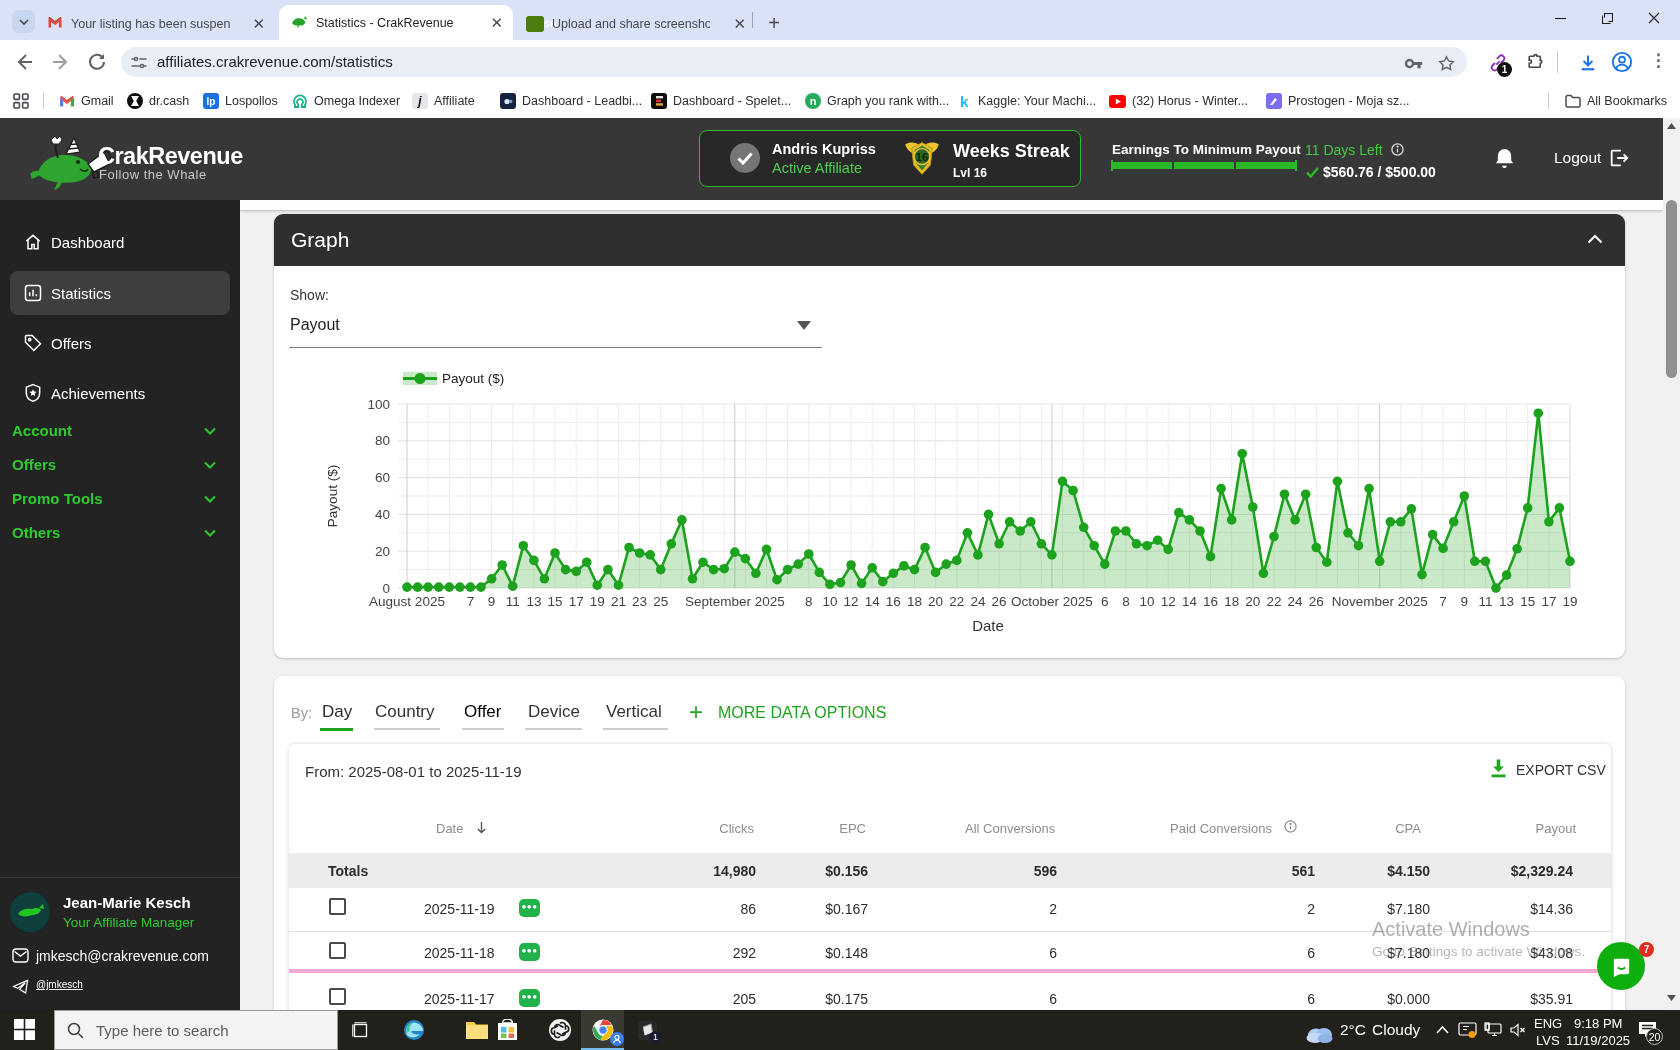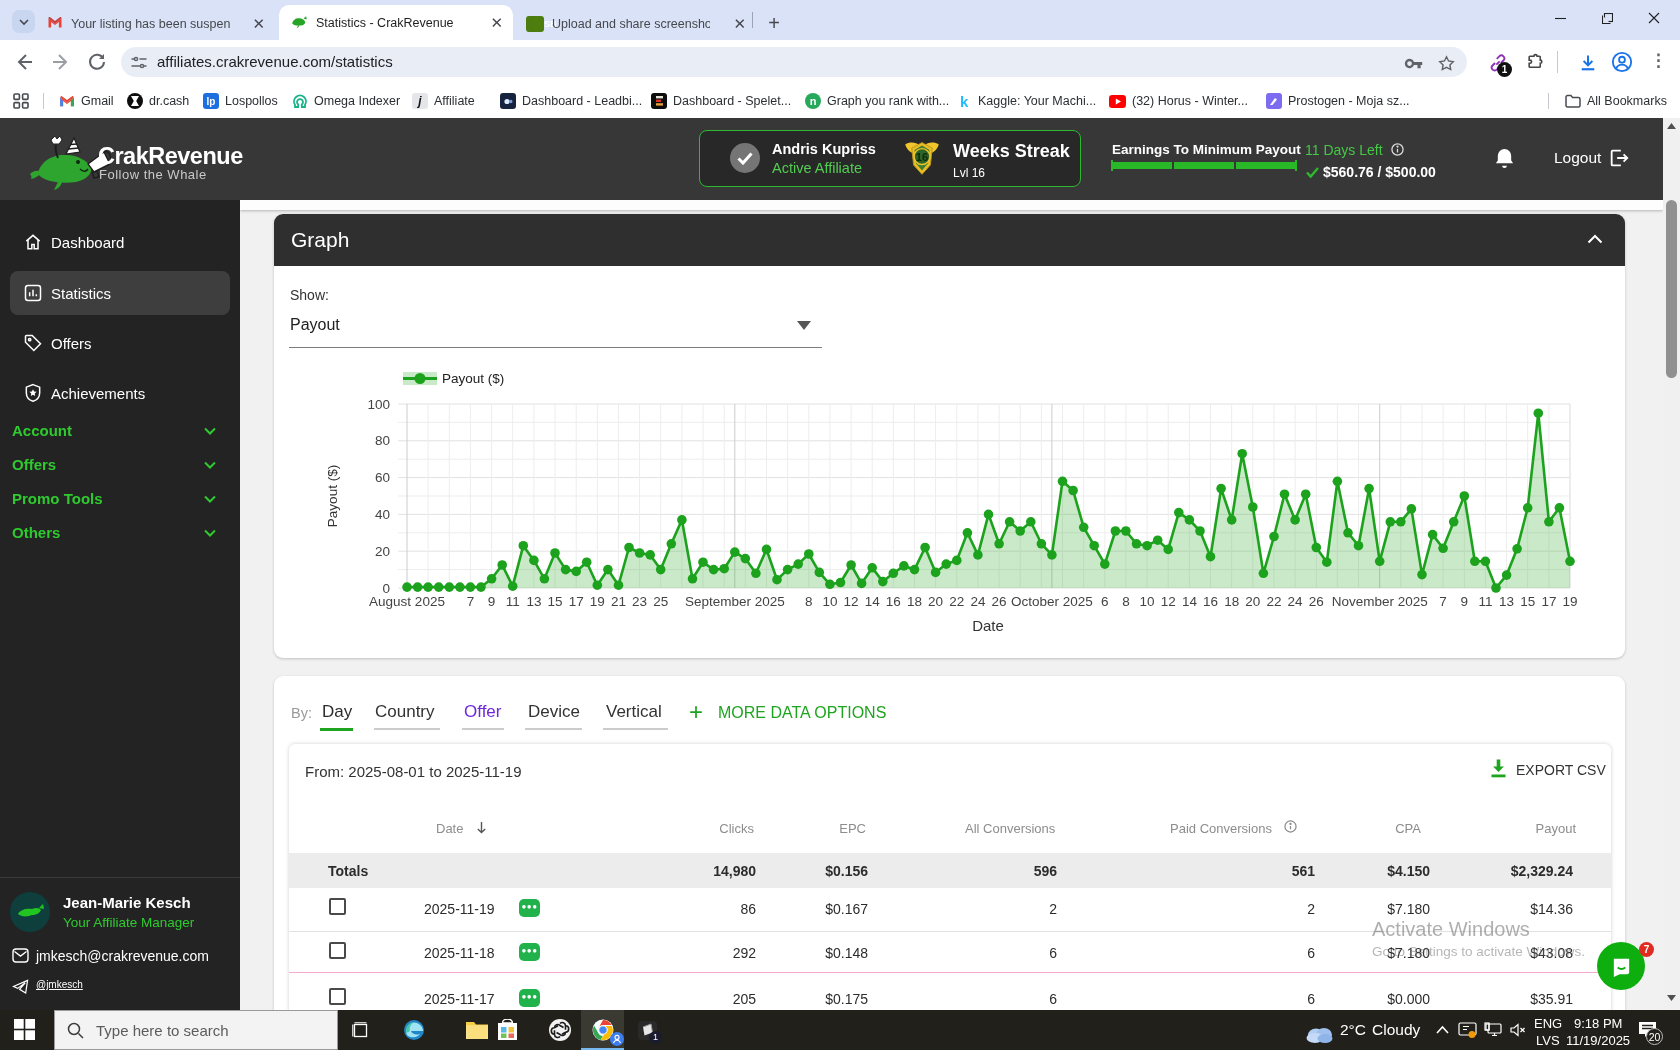--- a/index.html
+++ b/index.html
@@ -269,21 +269,21 @@
     <div class="abs" style="left:772px;top:23px;font-size:14.5px;font-weight:bold;color:#fff;">Andris Kupriss</div>
     <div class="abs" style="left:772px;top:42px;font-size:14.5px;font-weight:normal;color:#52cd52;">Active Affiliate</div>
     <svg class="abs" style="left:903px;top:19px;" width="38" height="42" viewBox="0 0 40 45">
       <path d="M2 8 C8 4 14 6 20 10 C26 6 32 4 38 8 C36 14 32 17 27 18 L13 18 C8 17 4 14 2 8 Z" fill="#f0c52c"></path>
       <path d="M20 6 L31 12 L29 30 L20 40 L11 30 L9 12 Z" fill="#e8bd25" stroke="#b8921a" stroke-width="1"></path>
       <path d="M20 9 L28 14 L26.5 28 L20 36 L13.5 28 L12 14 Z" fill="#3f7d32"></path>
       <circle cx="20" cy="21" r="8.5" fill="#2e6426" stroke="#f0c52c" stroke-width="1.5"></circle>
       <text x="20" y="26" font-size="12" font-weight="bold" fill="#0c2a0c" text-anchor="middle" font-family="Liberation Sans">16</text>
     </svg>
     <div class="abs" style="left:953px;top:23px;font-size:18px;font-weight:bold;color:#fff;">Weeks Streak</div>
-    <div class="abs" style="left:953px;top:48px;font-size:12px;font-weight:normal;color:#fff;">Lvl 16</div>
+    <div class="abs" style="left:953px;top:48px;font-size:12px;font-weight:bold;color:#fff;">Lvl 16</div>
 
     <div class="abs" style="left:1112px;top:24px;font-size:13.5px;font-weight:bold;color:#fff;">Earnings To Minimum Payout</div>
     <div class="abs" style="left:1111px;top:44px;width:186px;height:7px;background:#28b828;"></div>
     <div class="abs" style="left:1172px;top:42px;width:2px;height:11px;background:#373737;"></div>
     <div class="abs" style="left:1234px;top:42px;width:2px;height:11px;background:#373737;"></div>
     <div class="abs" style="left:1111px;top:42px;width:2px;height:11px;background:#28b828;"></div>
     <div class="abs" style="left:1295px;top:42px;width:2px;height:11px;background:#28b828;"></div>
     <div class="abs" style="left:1305px;top:24px;font-size:14px;color:#45c845;">11 Days Left</div>
     <svg class="abs" style="left:1391px;top:25px;" width="13" height="13" viewBox="0 0 14 14" fill="none" stroke="#ddd" stroke-width="1.4">
         <circle cx="7" cy="7" r="6"></circle>
@@ -622,21 +622,21 @@
       <text x="442" y="383" font-size="13.5" fill="#222">Payout ($)</text>
       </svg>
     </div>
 
     <div id="tablecard">
       <div class="abs" style="left:17px;top:29px;font-size:14.5px;color:#9b9b9b;">By:</div>
       <div class="abs" style="left:48px;top:26px;font-size:17px;color:#2c2c2c;">Day</div>
       <div class="abs" style="left:46px;top:52px;width:33px;height:2.5px;background:#1fa41f;"></div>
       <div class="abs" style="left:101px;top:26px;font-size:17px;color:#333;">Country</div>
       <div class="abs" style="left:100px;top:52px;width:66px;height:2px;background:#ccc;"></div>
-      <div class="abs" style="left:190px;top:26px;font-size:17px;color:#6d28d9;">Offer</div>
+      <div class="abs" style="left:190px;top:26px;font-size:17px;color:#000000;">Offer</div>
       <div class="abs" style="left:188px;top:52px;width:42px;height:2px;background:#ccc;"></div>
       <div class="abs" style="left:254px;top:26px;font-size:17px;color:#333;">Device</div>
       <div class="abs" style="left:251px;top:52px;width:57px;height:2px;background:#ccc;"></div>
       <div class="abs" style="left:332px;top:26px;font-size:17px;color:#333;">Vertical</div>
       <div class="abs" style="left:329px;top:52px;width:65px;height:2px;background:#ccc;"></div>
       <div class="abs" style="left:415px;top:22px;font-size:24px;color:#1fa41f;font-weight:300;">+</div>
       <div class="abs" style="left:444px;top:28px;font-size:16px;color:#1fa41f;">MORE DATA OPTIONS</div>
 
       <div id="innertable">
         <div class="abs" style="left:16px;top:19px;font-size:15px;color:#333;">From: 2025-08-01 to 2025-11-19</div>
@@ -675,21 +675,21 @@
           <span class="abs" style="left:40px;top:10px;width:17px;height:17px;border:2px solid #4a4a4a;border-radius:2px;"></span>
           <span class="abs" style="left:135px;top:13px;">2025-11-19</span>
           <span class="abs" style="left:230px;top:11px;width:21px;height:18px;background:#21b24c;border-radius:5px;color:#fff;font-size:8px;text-align:center;line-height:16px;letter-spacing:0.5px;">●●●</span>
           <span class="abs" style="left:377px;top:13px;width:90px;text-align:right;">86</span>
           <span class="abs" style="left:489px;top:13px;width:90px;text-align:right;">$0.167</span>
           <span class="abs" style="left:678px;top:13px;width:90px;text-align:right;">2</span>
           <span class="abs" style="left:936px;top:13px;width:90px;text-align:right;">2</span>
           <span class="abs" style="left:1051px;top:13px;width:90px;text-align:right;">$7.180</span>
           <span class="abs" style="left:1194px;top:13px;width:90px;text-align:right;">$14.36</span>
         </div>
-        <div class="abs" style="left:0;top:188px;width:1322px;height:41px;border-bottom:1px solid #f9a8d4;font-size:14px;color:#2c2c2c;">
+        <div class="abs" style="left:0;top:188px;width:1322px;height:41px;border-bottom:4px solid #f9a8d4;font-size:14px;color:#2c2c2c;">
           <span class="abs" style="left:40px;top:10px;width:17px;height:17px;border:2px solid #4a4a4a;border-radius:2px;"></span>
           <span class="abs" style="left:135px;top:13px;">2025-11-18</span>
           <span class="abs" style="left:230px;top:11px;width:21px;height:18px;background:#21b24c;border-radius:5px;color:#fff;font-size:8px;text-align:center;line-height:16px;letter-spacing:0.5px;">●●●</span>
           <span class="abs" style="left:377px;top:13px;width:90px;text-align:right;">292</span>
           <span class="abs" style="left:489px;top:13px;width:90px;text-align:right;">$0.148</span>
           <span class="abs" style="left:678px;top:13px;width:90px;text-align:right;">6</span>
           <span class="abs" style="left:936px;top:13px;width:90px;text-align:right;">6</span>
           <span class="abs" style="left:1051px;top:13px;width:90px;text-align:right;">$7.180</span>
           <span class="abs" style="left:1194px;top:13px;width:90px;text-align:right;">$43.08</span>
         </div>

